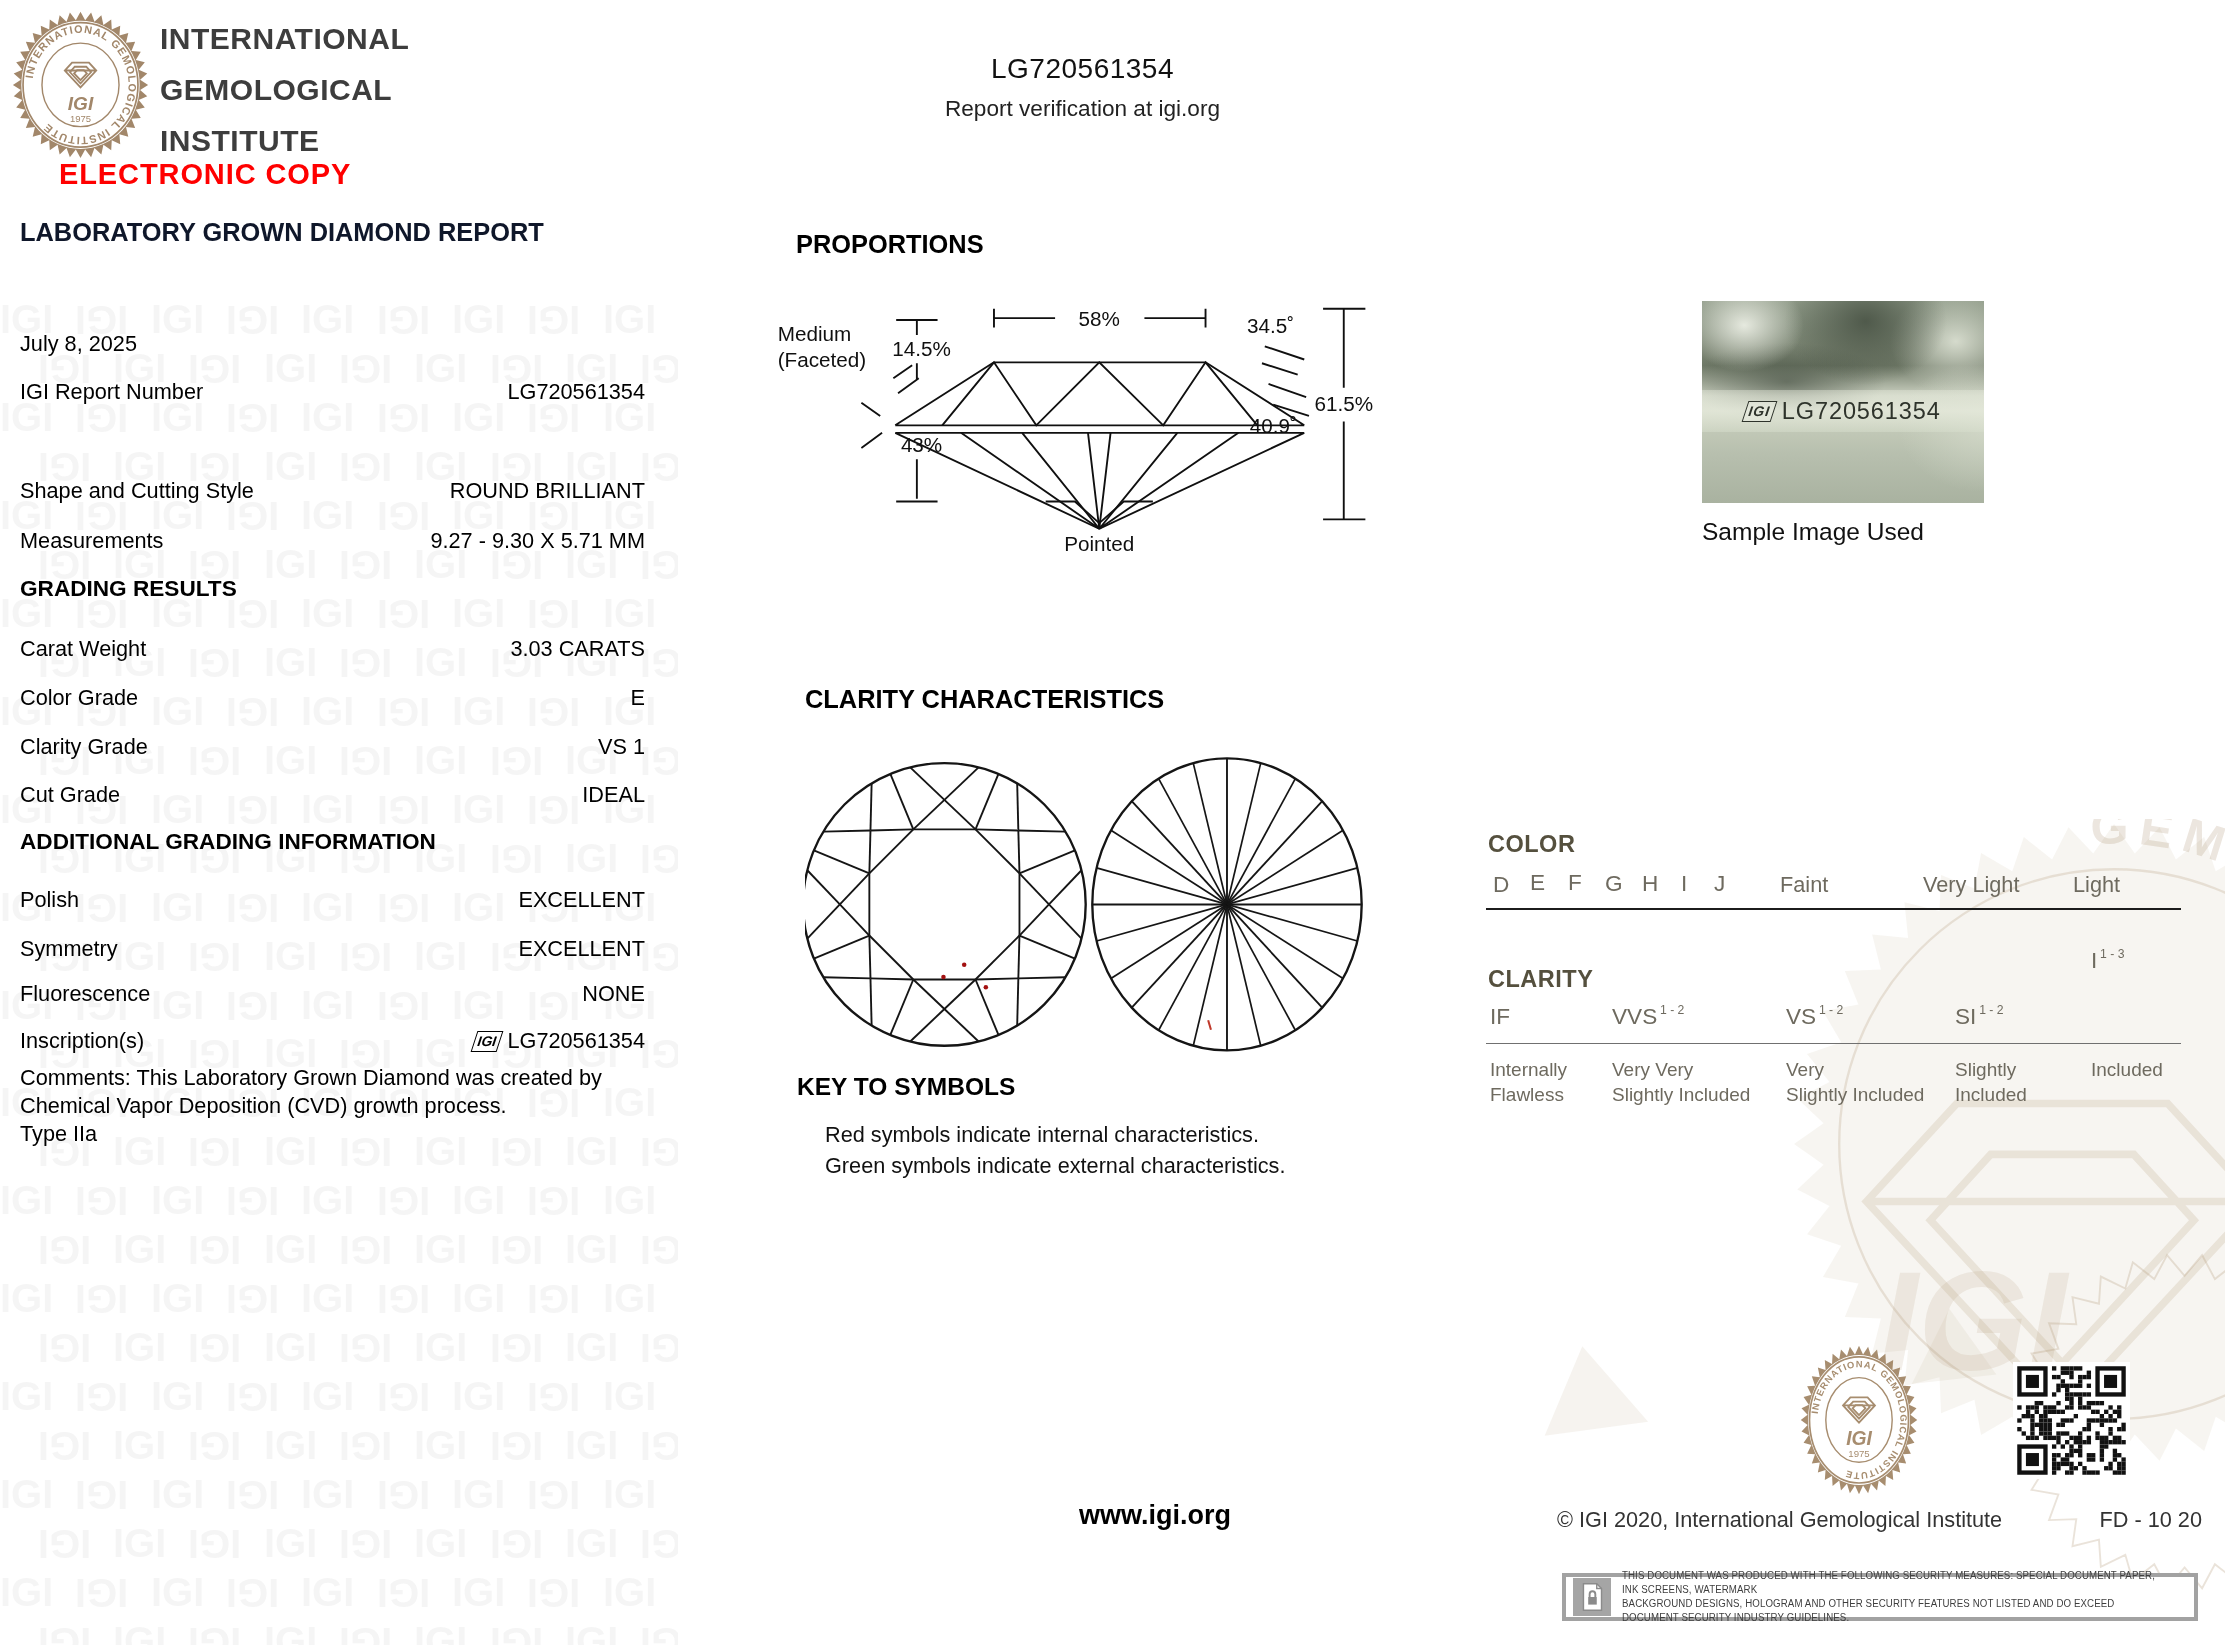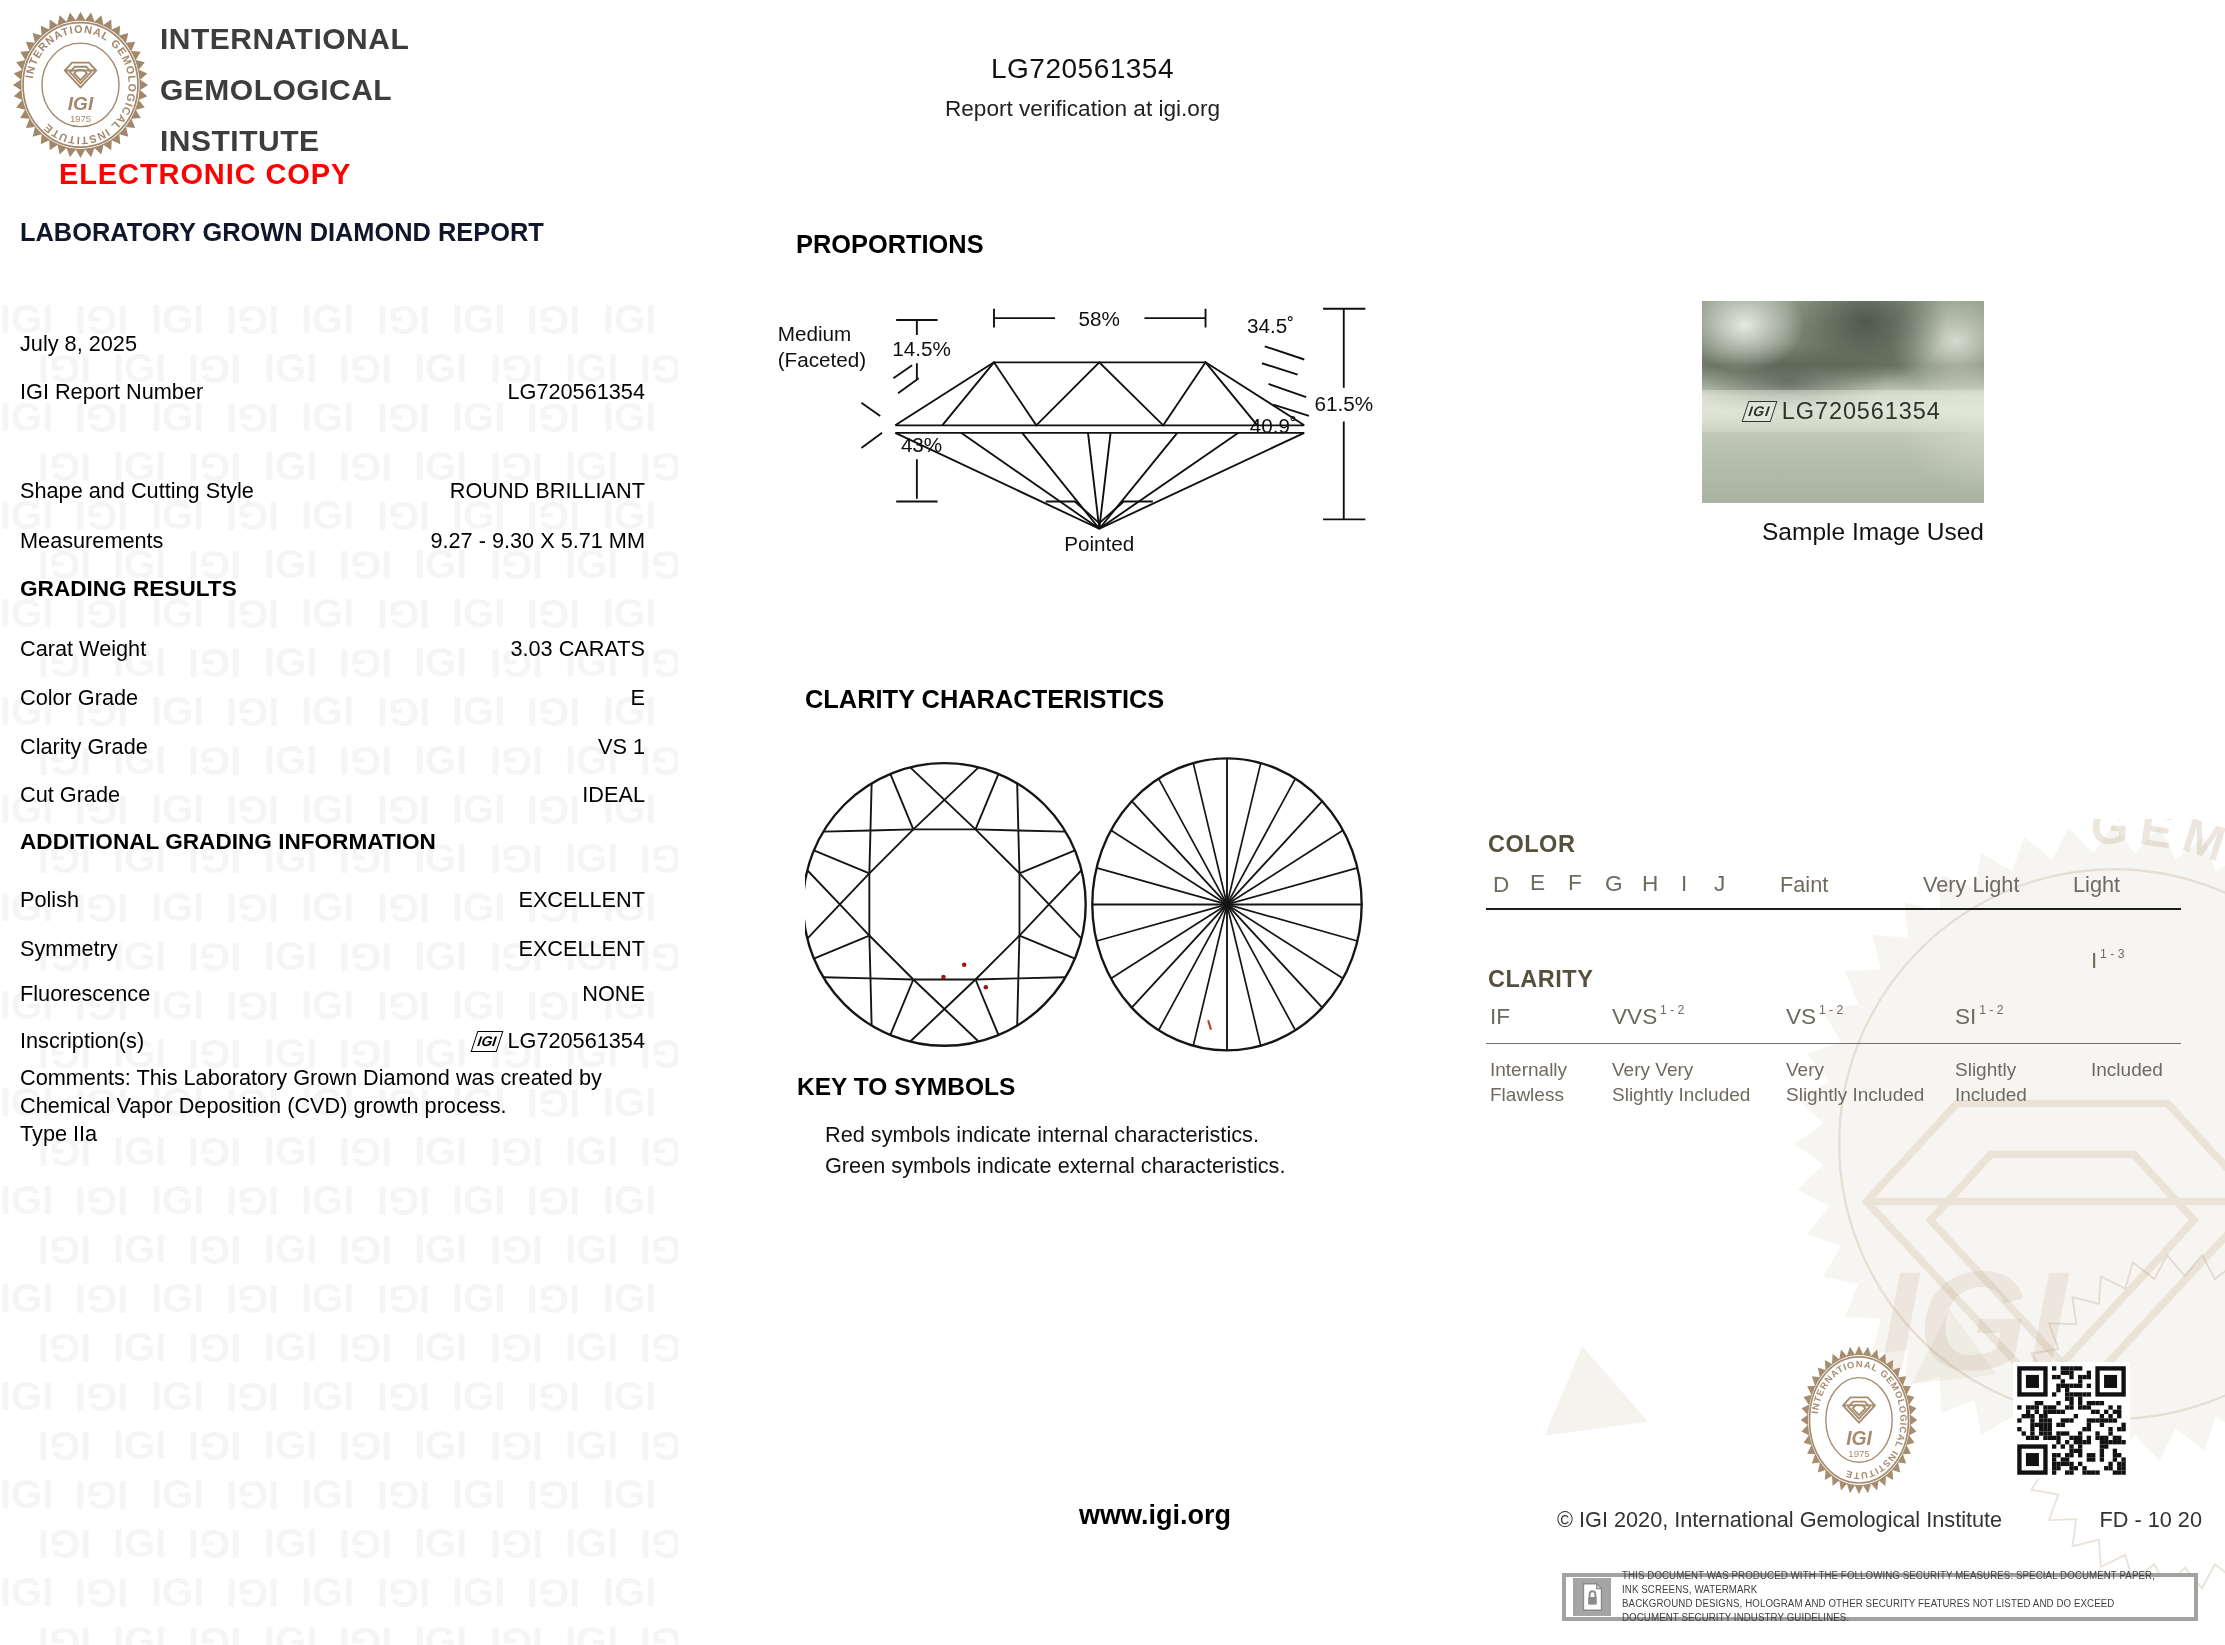--- a/index.html
+++ b/index.html
@@ -31,21 +31,21 @@
     background:
       radial-gradient(85px 66px at 15% 12%, rgba(235,238,228,.95), rgba(235,238,228,0) 70%),
       radial-gradient(113px 89px at 58% 10%, rgba(70,80,66,.85), rgba(70,80,66,0) 72%),
       radial-gradient(94px 75px at 90% 20%, rgba(223,228,214,.9), rgba(223,228,214,0) 70%),
       radial-gradient(132px 52px at 30% 40%, rgba(56,66,54,.55), rgba(56,66,54,0) 75%),
       radial-gradient(122px 94px at 100% 62%, rgba(214,220,204,.75), rgba(214,220,204,0) 70%),
       linear-gradient(180deg,#8f9a88 0%,#707a68 32%,#ccd2c2 47%,#c8cebc 57%,#b7bfae 76%,#a9b2a0 100%);}
   .sample-band{position:absolute;left:0;top:44%;width:100%;height:21%;display:flex;align-items:center;justify-content:center;
     background:linear-gradient(180deg,rgba(228,232,218,.45),rgba(230,234,220,.8),rgba(215,222,205,.5));
     font-size:23.5px;color:#2e332b;letter-spacing:0.9px;}
-  .sample-cap{text-align:right;font-size:24.5px;color:#111;}
+  .sample-cap{text-align:left;font-size:24.5px;color:#111;}
   
   .scale-head{font-size:23.5px;font-weight:bold;color:#55503e;letter-spacing:0.5px;}
   .cletter{position:absolute;font-size:22.6px;color:#6e6a5f;}
   .crange{position:absolute;font-size:21.7px;color:#6e6a5f;}
   .cg{position:absolute;font-size:22.6px;color:#6e6a5f;}
   .cg sup{font-size:12.2px;position:relative;top:-1.9px;margin-left:2.8px;vertical-align:super;}
   .cdesc{position:absolute;width:162px;font-size:19px;line-height:25.4px;color:#6e6a5f;}
   .hline{background:#1c1c1c;}
   
   .copyright{font-size:21.7px;color:#333;}

